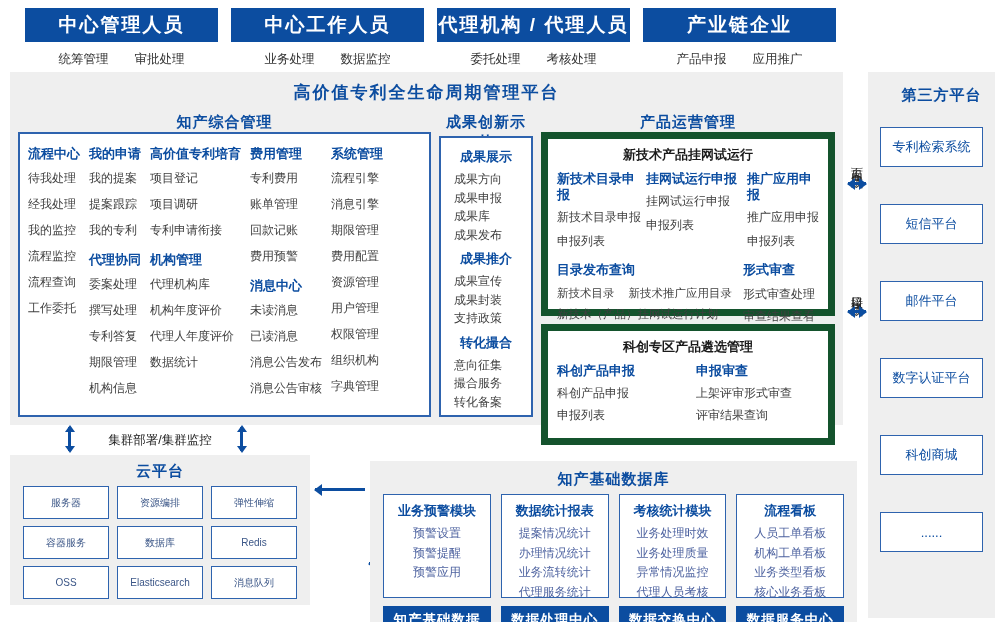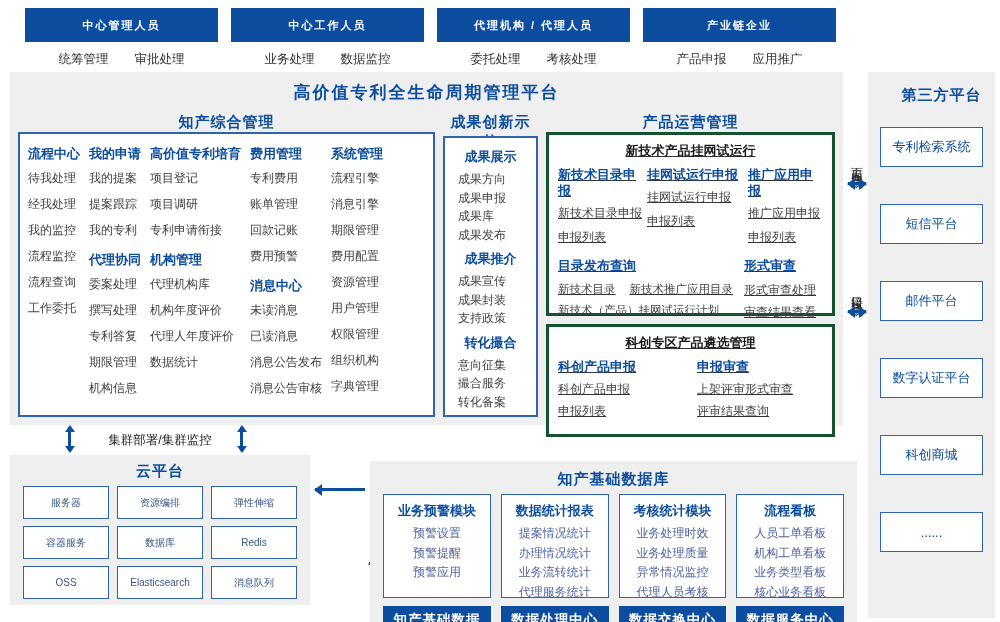--- a/index.html
+++ b/index.html
@@ -2,21 +2,21 @@
 <html><head>
 <meta charset="utf-8">
 <style>
   html,body{margin:0;padding:0;background:#fff;}
   body{width:1000px;height:622px;position:relative;overflow:hidden;
        font-family:"Liberation Sans","DejaVu Sans",sans-serif;color:#333;}
   .abs{position:absolute;}
   
   #actors{left:25px;top:8px;display:flex;gap:13px;}
   .actor{width:193px;position:relative;}
-  .actor-box{height:34px;background:#0c4da0;color:#fff;font-weight:bold;font-size:11px;
+  .actor-box{height:34px;background:#0c4da0;color:#fff;font-weight:bold;font-size:19px;
              letter-spacing:2px;display:flex;align-items:center;justify-content:center;}
   .actor-labels{height:26px;display:flex;align-items:center;justify-content:center;
                 font-size:12.5px;color:#333;margin-top:4px;}
   .actor-labels .lab{width:76px;text-align:center;}
   .actor-varrow{position:absolute;left:50%;top:40px;height:26px;transform:translateX(-50%);}
   
   .varrow{width:3px;background:#0c4da0;position:relative;display:inline-block;}
   .varrow::before{content:"";position:absolute;top:-7px;left:-3.5px;
     border:5px solid transparent;border-bottom:7px solid #0c4da0;}
   .varrow::after{content:"";position:absolute;bottom:-7px;left:-3.5px;
@@ -45,21 +45,21 @@
   .gitems li{font-size:12px;color:#3f3f3f;margin-bottom:9px;white-space:nowrap;}
   .group + .group .ghead{margin-top:12px;}
   
   #sec-cg{width:95px;}
   #sec-cg .sec-box{padding:4px 5px;}
   #sec-cg .ghead{text-align:center;margin:6px 0 4px;}
   #sec-cg .gitems li{margin:0 0 0 8px;line-height:18.5px;}
   
   #sec-po{flex:1;}
   #po-stack{flex:1;display:flex;flex-direction:column;gap:8px;}
-  .po-box{background:#fff;border:3px solid #14532d;box-sizing:border-box;text-decoration:underline;}
+  .po-box{background:#fff;border:7px solid #14532d;box-sizing:border-box;}
   #po-box1{height:184px;}
   #po-box2{flex:1;}
   .po-sub{text-align:center;font-size:13px;font-weight:bold;color:#1a1a1a;margin:7px 0 5px;}
   .po-cols{display:flex;padding:0 9px;gap:9px;}
   .po-col .ghead{white-space:normal;line-height:16px;margin-bottom:6px;}
   .po-col .gitems li{margin-bottom:7px;}
   #po-bottom{display:flex;padding:2px 9px 0;}
   #po-catalog{width:186px;}
   .po-line{font-size:11.5px;color:#3f3f3f;margin-bottom:6px;white-space:nowrap;}
   .po-line .sp{display:inline-block;width:14px;}

